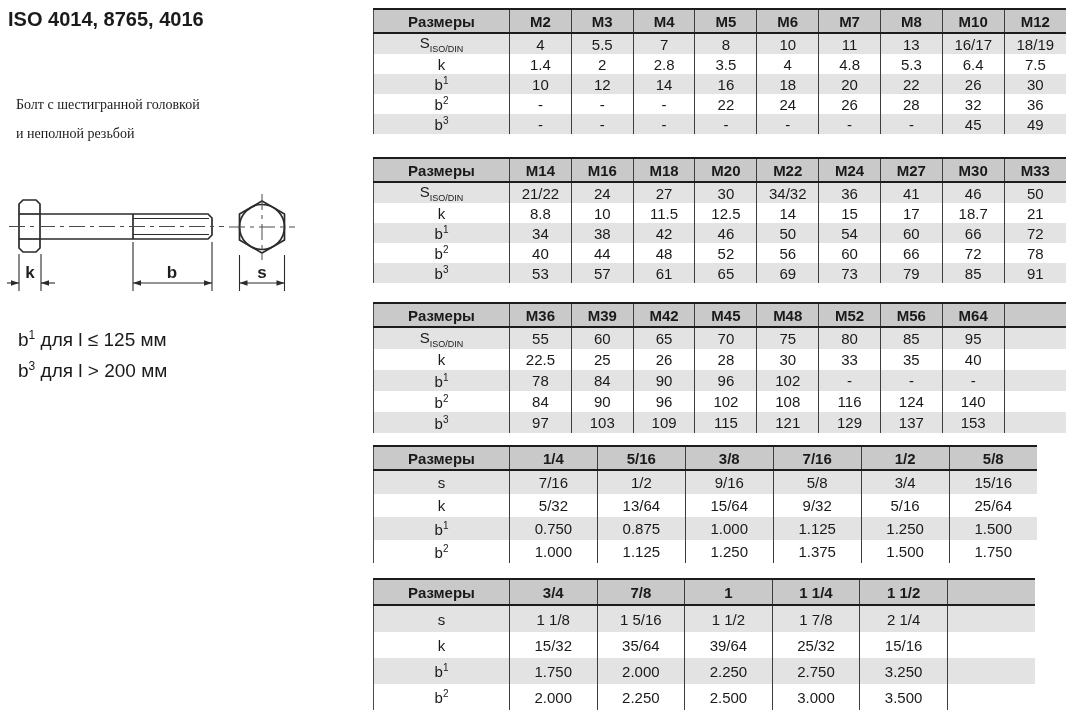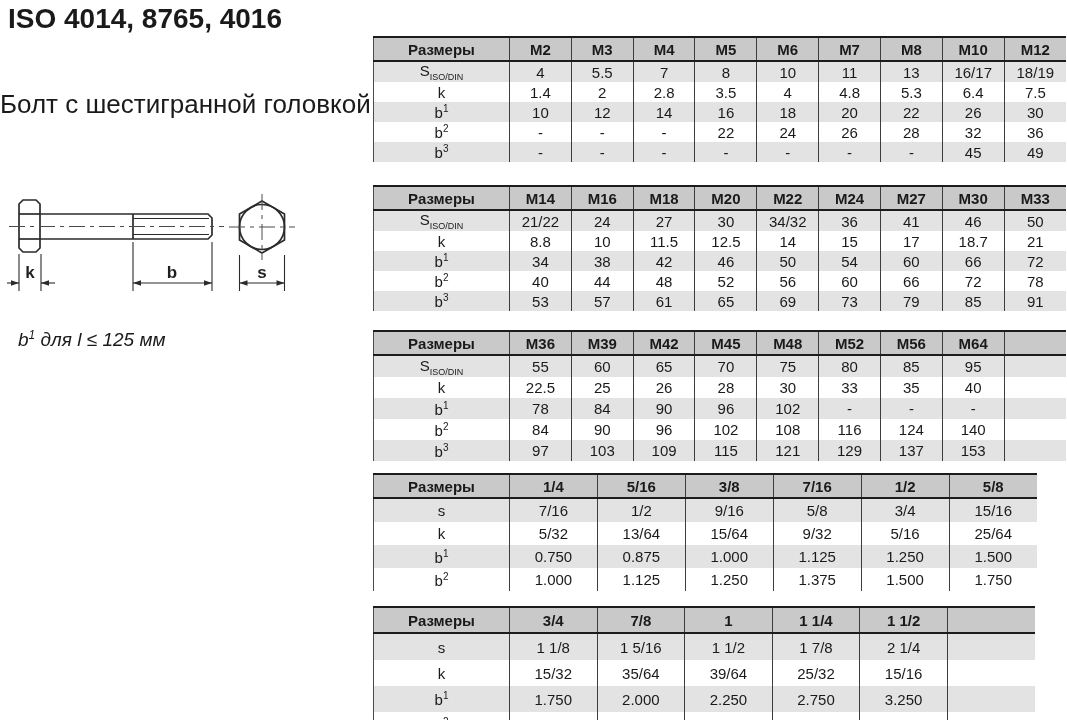--- a/index.html
+++ b/index.html
@@ -1,30 +1,30 @@
 <!DOCTYPE html>
 <html><head>
 <meta charset="utf-8">
 <style>
   html,body{margin:0;padding:0;background:#fff;}
   .page{position:relative;width:1067px;height:720px;background:#ffffff;overflow:hidden;
         font-family:"Liberation Sans",sans-serif;color:#1a1a1a;
         --border:#1c1c1c;--sep:#3d3d3d;--hbg:#c9c9c9;--stripe:#e3e3e3;}
-  .title{position:absolute;left:8px;top:2px;font-size:28px;font-weight:700;line-height:34px;white-space:nowrap;}
-  .subtitle{position:absolute;left:0;top:90px;font-size:26px;font-weight:400;line-height:29px;white-space:nowrap;}
-  .notes{position:absolute;left:18px;top:322px;font-size:19px;line-height:27px;font-style:italic;}
+  .title{position:absolute;left:8px;top:2px;font-size:20px;font-weight:700;line-height:34px;white-space:nowrap;}
+  .subtitle{position:absolute;left:16px;top:90px;font-size:14px;font-weight:400;line-height:29px;white-space:nowrap;font-family:Liberation Serif, serif;}
+  .notes{position:absolute;left:18px;top:322px;font-size:19px;line-height:27px;}
   .notes sup{font-size:12px;}
   svg.drawing{position:absolute;left:0;top:150px;}
   svg .ln{stroke:#2b2b2b;fill:none;stroke-width:1.7px;}
   svg .thin{stroke:#2b2b2b;fill:none;stroke-width:1.1px;}
   svg .cl{stroke:#4a4a4a;fill:none;stroke-width:1px;stroke-dasharray:16 5 4 5;}
   svg .arr{fill:#2b2b2b;stroke:none;}
   svg text{font-family:"Liberation Sans",sans-serif;font-size:17px;font-weight:700;fill:#1f1f1f;text-anchor:middle;}
   table.dim-table{position:absolute;left:373px;border-collapse:collapse;table-layout:fixed;
-        border-top:2.5px solid var(--border);border-left:1px solid #4a4a4a;margin-top:28px;}
+        border-top:2.5px solid var(--border);border-left:1px solid #4a4a4a;}
   .dim-table th,.dim-table td{padding:0;text-align:center;vertical-align:middle;font-size:15px;font-weight:400;
         overflow:hidden;white-space:nowrap;}
   .dim-table thead th{background:var(--hbg);font-weight:700;border-bottom:2.5px solid var(--border);}
   .dim-table thead th:first-child{width:135px;}
   .dim-table tbody tr:nth-child(odd){background:var(--stripe);}
   .dim-table th+th,.dim-table td{border-left:1.5px solid var(--sep);}
   .dim-table sub{font-size:9px;text-align:right;}
   .dim-table sup{font-size:10px;}
   .t0{top:8px;width:693px;}  .t0 thead th{height:22px;} .t0 tbody th,.t0 td{height:20px;}
   .t1{top:157px;width:693px;}.t1 thead th{height:22px;} .t1 tbody th,.t1 td{height:20px;}
@@ -36,20 +36,21 @@
 <body>
 
 <div class="page" style="--hbg: #c9c9c9; --stripe: #e3e3e3; --border: #1c1c1c;">
 
   <div class="title">
     <div>ISO 4014, 8765, 4016</div>
   </div>
 
   <div class="subtitle">
     <div>Болт с шестигранной головкой</div>
+    <div>и неполной резьбой</div>
   </div>
 
   <svg class="drawing" width="320" height="150" viewBox="0 0 320 150">
 
     <g>
       <polygon class="ln" points="23,50 36,50 40,54 40,98 36,102 23,102 19,98 19,54"></polygon>
       <line class="ln" x1="19" y1="64" x2="40" y2="64"></line>
       <line class="ln" x1="19" y1="89" x2="40" y2="89"></line>
 
       <line class="ln" x1="40" y1="64" x2="133" y2="64"></line>
@@ -94,20 +95,21 @@
       <line class="thin" x1="284.5" y1="105" x2="284.5" y2="141"></line>
       <line class="thin" x1="239.5" y1="133" x2="284.5" y2="133"></line>
       <polygon class="arr" points="239.5,133 247.5,130.3 247.5,135.7"></polygon>
       <polygon class="arr" points="284.5,133 276.5,130.3 276.5,135.7"></polygon>
       <text x="262" y="128">s</text>
     </g>
   </svg>
 
   <div class="notes">
       <div>b<sup>1</sup> для l ≤ 125 мм</div>
+      <div>b<sup>3</sup> для l &gt; 200 мм</div>
     </div>
 
   <table class="dim-table t0">
     <thead>
         <tr>
           <th>Размеры</th>
           <th>M2</th>
           <th>M3</th>
           <th>M4</th>
           <th>M5</th>

